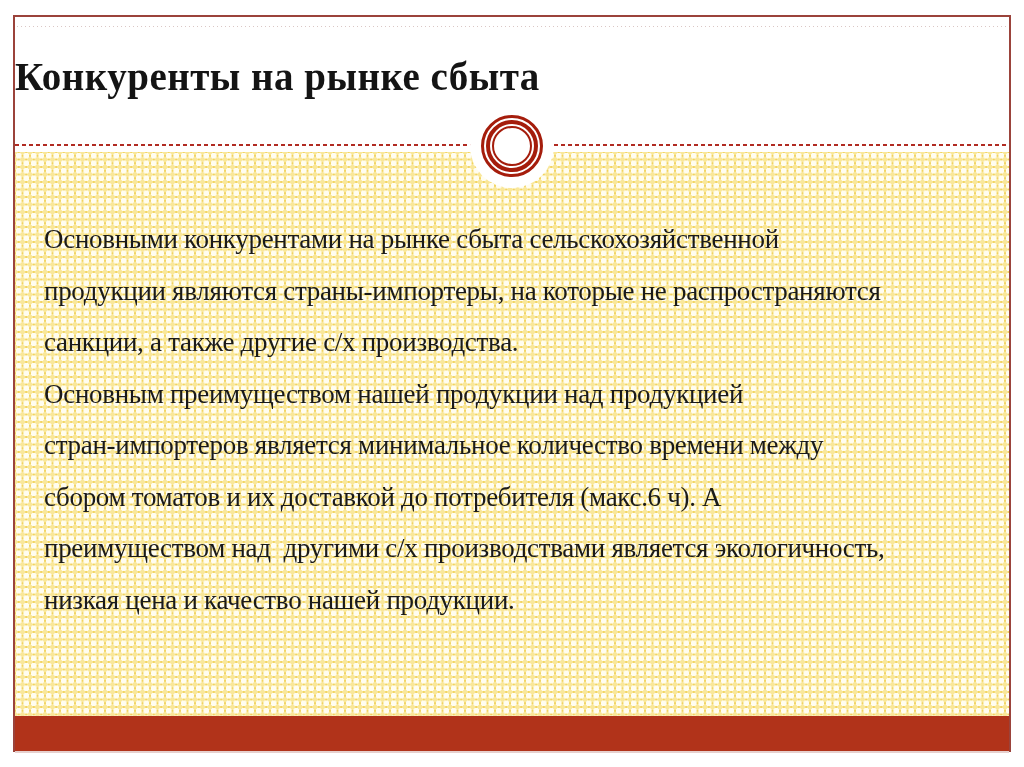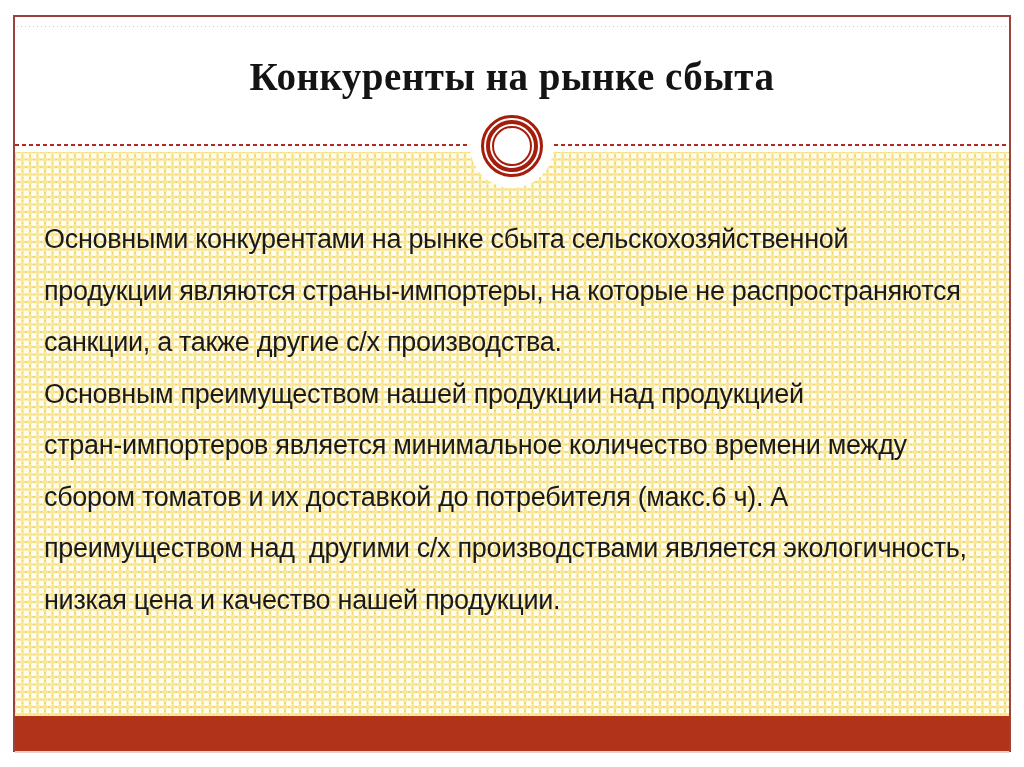--- a/index.html
+++ b/index.html
@@ -30,21 +30,21 @@
   }
   .faint-dotted {
     position: absolute; left: 13px; top: 26px; width: 996px; height: 1px;
     background-image: repeating-linear-gradient(90deg,
       rgba(175,130,125,0.45) 0 1px, transparent 1px 4px);
     z-index: 1;
   }
   
   .slide-title {
     position: absolute; left: 15px; top: 54px; width: 994px;
-    margin: 0; text-align: center;
+    margin: 0; 
     font-family: "Liberation Serif", serif;
     font-size: 39px; font-weight: 700; color: #141414;
     letter-spacing: 0.5px;
   }
   
   .pattern-body {
     position: absolute; left: 15px; top: 152px; width: 994px; height: 564px;
     background-color: #f2d35e;
     background-image:
       radial-gradient(circle, #fffdf0 0 2.8px, rgba(255,255,255,0) 3px),
@@ -78,21 +78,21 @@
     background: #ffffff;
   }
   .ring-inner {
     width: 40px; height: 40px; border: 2px solid #a51d0c; border-radius: 50%;
     box-sizing: border-box; background: #ffffff;
   }
   
   .body-text {
     position: absolute; left: 44px; top: 214px; width: 952px;
     margin: 0;
-    font-family: Liberation Sans, sans-serif;
+    font-family: Liberation Serif, serif;
     font-size: 27px; font-weight: 400; color: #1a1a1a;
     line-height: 51.5px;
     white-space: pre-wrap;
     letter-spacing: -0.3px;
     z-index: 2;
   }
   
   .footer-bar {
     position: absolute; left: 15px; top: 716px; width: 994px; height: 35px;
     background: #b1331a; z-index: 4;

